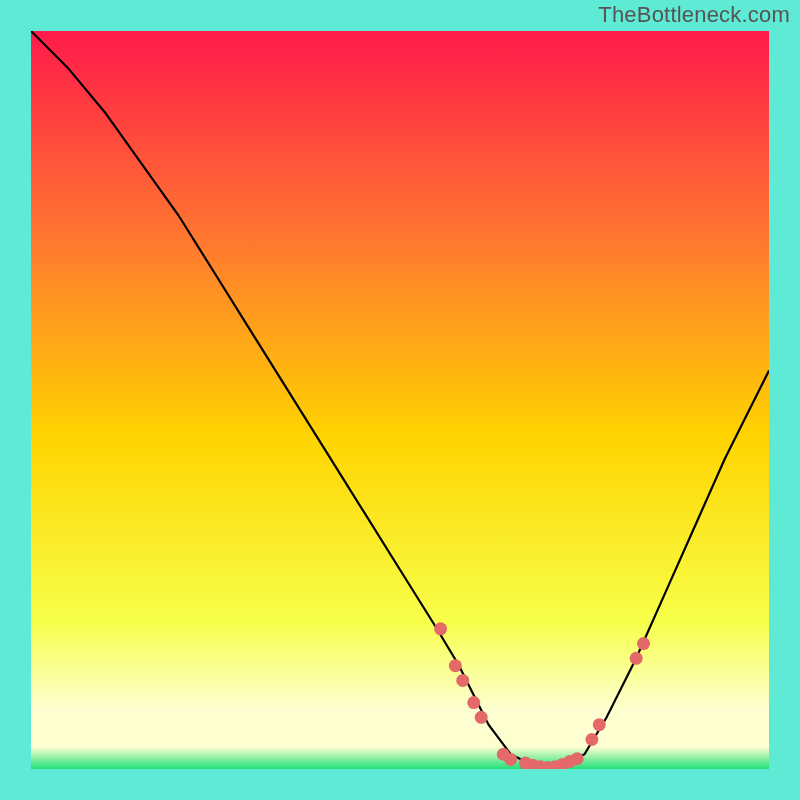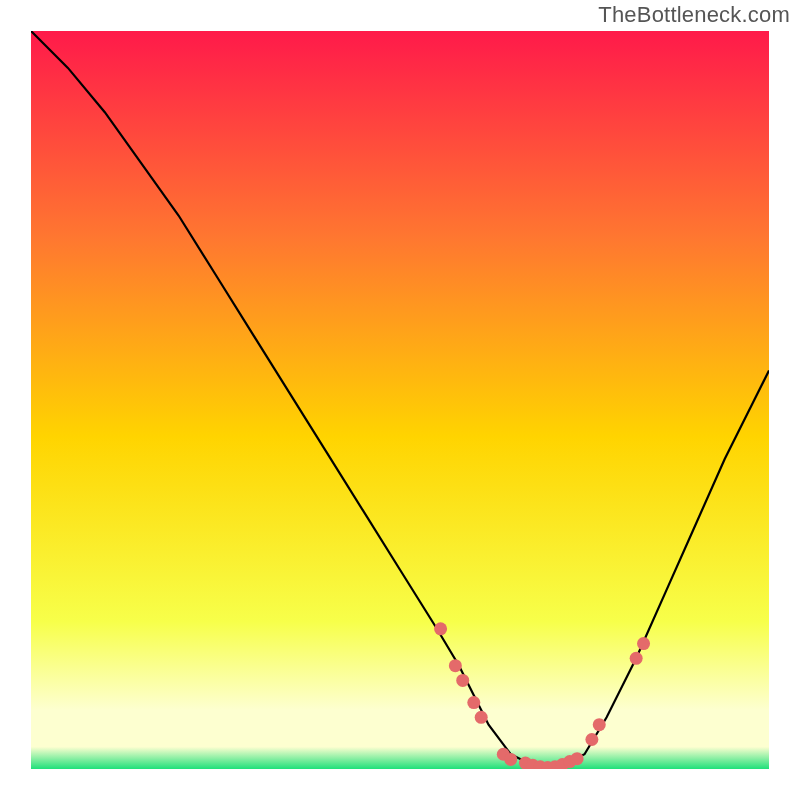--- a/index.html
+++ b/index.html
@@ -10,21 +10,21 @@
     background: #000;
     overflow: hidden;
     font-family: Arial, Helvetica, sans-serif;
   }
   .frame {
     position: absolute;
     left: 0;
     top: 0;
     width: 800px;
     height: 800px;
-    background: #ffffff;
+    background: #5eead4;
   }
   .watermark {
     position: absolute;
     top: 2px;
     right: 10px;
     font-size: 22px;
     font-weight: 500;
     color: #555;
     letter-spacing: 0.2px;
     user-select: none;

